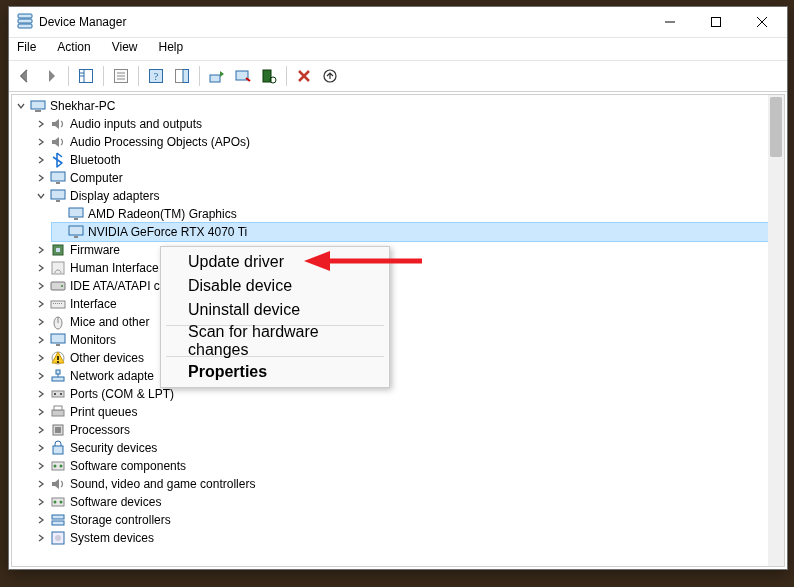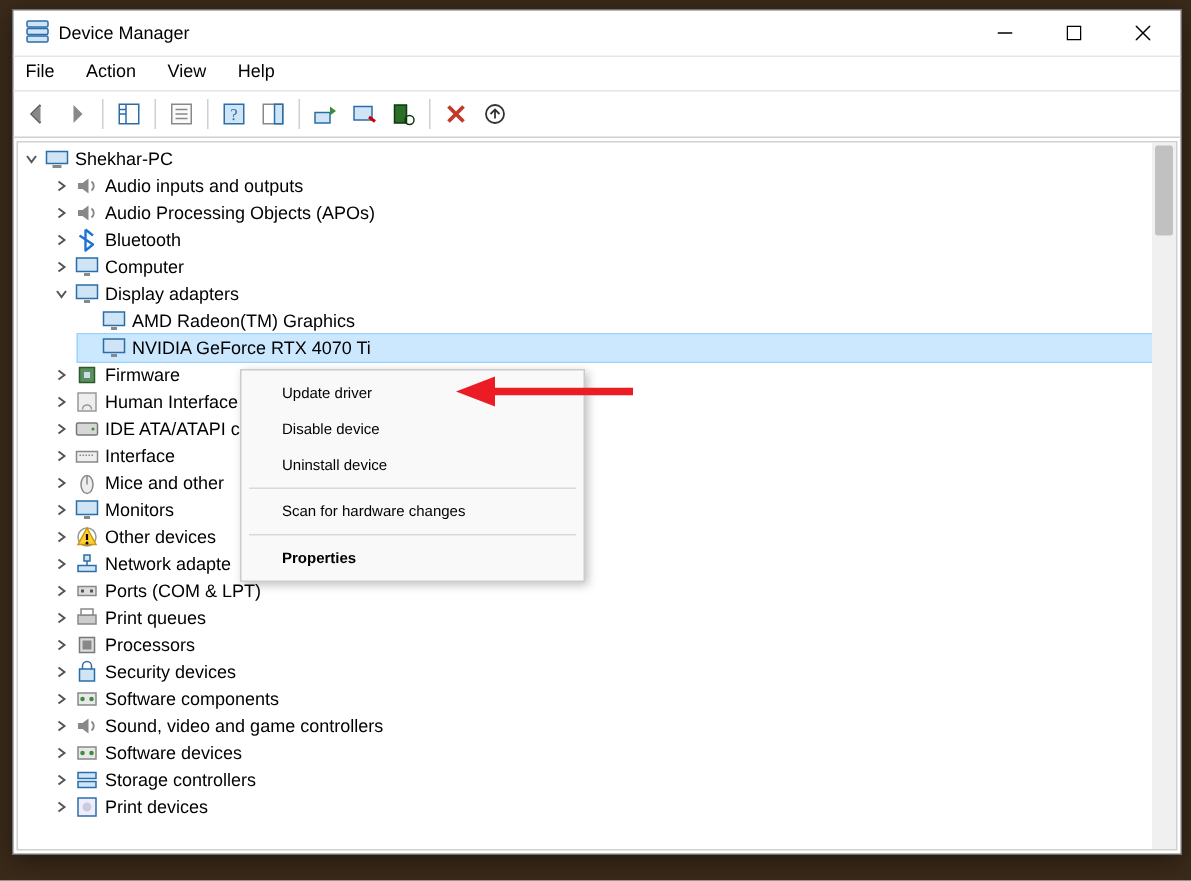--- a/index.html
+++ b/index.html
@@ -24,21 +24,21 @@
   .tree li{white-space:nowrap;}
   .row{display:flex;align-items:center;height:18px;padding:0 2px;}
   .twisty{width:14px;height:14px;display:flex;align-items:center;justify-content:center;margin-right:2px;flex-shrink:0;}
   .twisty svg{width:8px;height:8px;}
   .spacer{width:14px;flex-shrink:0;}
   .dev-icon{width:16px;height:16px;margin-right:4px;flex-shrink:0;display:flex;align-items:center;justify-content:center;}
   .row.selected{background:#cce8ff;outline:1px solid #99d1ff;}
   .row.selected .label{background:#cce8ff;}
   
   .context-menu{position:absolute;left:160px;top:246px;width:222px;background:#f9f9f9;border:1px solid #cccccc;box-shadow:2px 2px 6px rgba(0,0,0,.25);padding:3px;z-index:50;}
-  .ctx-item{height:24px;display:flex;align-items:center;padding:0 24px;font-size:10px;}
+  .ctx-item{height:24px;display:flex;align-items:center;padding:0 24px;font-size:16px;}
   .ctx-item.bold{font-weight:700;}
   .ctx-sep{height:1px;background:#d9d9d9;margin:3px 2px;}
   
   .arrow{position:absolute;left:304px;top:250px;width:120px;height:18px;z-index:60;pointer-events:none;}
   
   .vscroll{position:absolute;right:0;top:0;bottom:0;width:16px;background:#f0f0f0;}
   .vscroll .thumb{position:absolute;left:2px;right:2px;top:2px;height:60px;background:#c1c1c1;border-radius:2px;}
 </style>
 </head>
 <body>
@@ -557,21 +557,21 @@
                   <svg viewBox="0 0 8 8">
                     <path d="M2 1 L6 4 L2 7" fill="none" stroke="#555" stroke-width="1.3"></path>
                   </svg>
                 </span>
                 <span class="dev-icon">
                   <svg width="16" height="16" viewBox="0 0 16 16">
                     <rect x="2" y="2" width="12" height="12" fill="#eef" stroke="#2b6da8"></rect>
                     <circle cx="8" cy="8" r="3" fill="#ccd"></circle>
                   </svg>
                 </span>
-                <span class="label">Print devices</span>
+                <span class="label">System devices</span>
               </div>
             </li>
           </ul>
         </li>
       </ul>
   </div>
 
 </div>
 
 <div class="context-menu" id="ctx">

